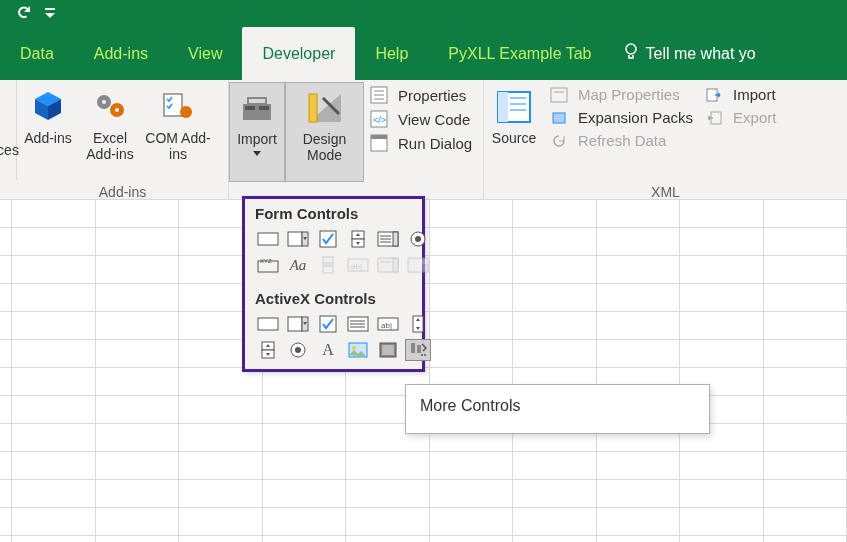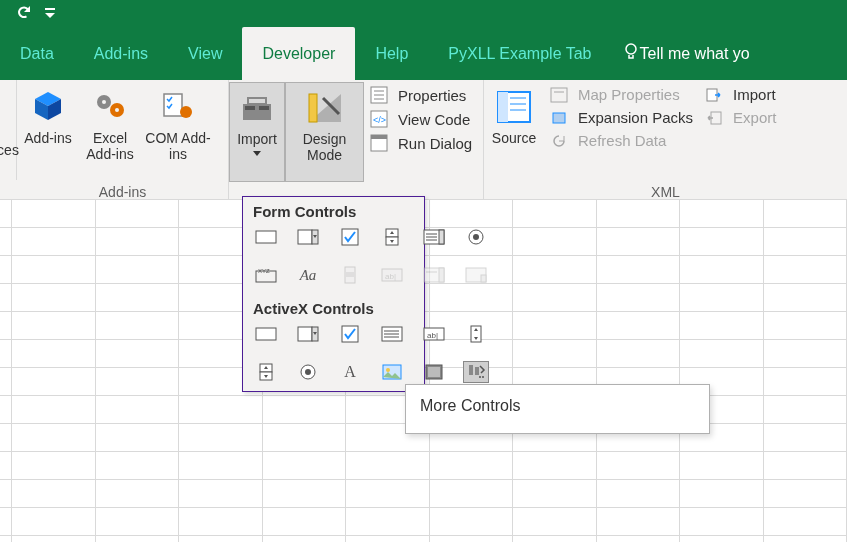--- a/index.html
+++ b/index.html
@@ -1,41 +1,41 @@
 <!DOCTYPE html>
 <html><head>
 <meta charset="utf-8">
 <style>
 * { margin:0; padding:0; box-sizing:border-box; font-family:"Segoe UI",sans-serif; }
 body { background:#fff; width:847px; height:542px; overflow:hidden; position:relative; }
 .title-bar { background:#0f7c42; height:27px; display:flex; align-items:center; padding:0 15px; gap:12px; }
 .title-bar svg { fill:#fff; }
 .tab-strip { background:#0f7c42; height:53px; display:flex; align-items:stretch; }
-.tab { display:flex; align-items:center; padding:0 20px; color:#5eead4; font-size:16px; cursor:pointer; white-space:nowrap; }
+.tab { display:flex; align-items:center; padding:0 20px; color:#bef264; font-size:16px; cursor:pointer; white-space:nowrap; }
 .tab.active { background:#f3f2f1; color:#0f7c42; border-radius:2px 2px 0 0; }
-.tellme { display:flex; align-items:center; padding:0 12px; color:#fff; font-size:16px; }
+.tellme { display:flex; align-items:center; gap:6px; padding:0 12px; color:#fff; font-size:16px; }
 .ribbon { background:#f3f2f1; height:120px; border-bottom:1px solid #d9d9d9; display:flex; align-items:stretch; position:relative; }
 .group { display:flex; flex-direction:column; border-right:1px solid #d9d9d9; padding-top:2px; }
 .group-body { flex:1; display:flex; align-items:flex-start; }
 .group-label { text-align:center; font-size:14px; color:#5f5f5f; padding:2px 0; }
 .big-btn { display:flex; flex-direction:column; align-items:center; justify-content:flex-start; width:62px; height:100px; padding-top:4px; gap:2px; cursor:pointer; }
 .big-btn.active { background:#d9d9d9; border:1px solid #b0b0b0; }
 .big-btn .icon-box { height:42px; display:flex; align-items:center; justify-content:center; }
 .big-btn .lbl { font-size:14px; color:#333; text-align:center; line-height:1.15; }
 .dropdown-arrow { border-top:5px solid #333; border-left:4px solid transparent; border-right:4px solid transparent; margin-top:2px; }
 .small-list { display:flex; flex-direction:column; padding:4px 6px; gap:6px; }
 .small-item { display:flex; align-items:center; gap:10px; font-size:15px; color:#333; cursor:pointer; }
 .small-item.disabled { color:#a6a6a6; cursor:default; }
 .sheet { position:relative; }
 .sheet-row { display:flex; height:28px; }
 .sheet-cell { width:96px; border-right:1px solid #d9d9d9; border-bottom:1px solid #d9d9d9; }
 .sheet-cell.first { width:14px; }
-.popup { position:absolute; left:242px; top:196px; width:183px; background:#f3f2f1; border:1px solid #4c1d95; box-shadow:2px 2px 4px rgba(0,0,0,.15); }
+.popup { position:absolute; left:242px; top:196px; width:183px; background:#f3f2f1; border:3px solid #4c1d95; box-shadow:2px 2px 4px rgba(0,0,0,.15); }
 .popup-hdr { font-weight:600; font-size:15px; color:#333; padding:6px 10px; }
-.ctrl-grid { display:grid; grid-template-columns:repeat(6,26px); gap:16px; padding:0 10px 8px 10px; }
+.ctrl-grid { display:grid; grid-template-columns:repeat(6,26px); gap:4px; padding:0 10px 8px 10px; }
 .ctrl-item { width:26px; height:22px; display:flex; align-items:center; justify-content:center; cursor:pointer; }
 .ctrl-item.disabled { opacity:.5; cursor:default; }
 .ctrl-item.hover { background:#d0d0d0; border:1px solid #888; }
 .tooltip { position:absolute; left:405px; top:384px; width:305px; background:#fff; border:1px solid #b0b0b0; padding:12px 14px; box-shadow:2px 3px 6px rgba(0,0,0,.15); }
 .tooltip-title { font-size:16px; font-weight:400; color:#333; margin-bottom:6px; }
 .tooltip-body { font-size:15px; color:#444; line-height:1.35; }
 .partial-left { width:17px; display:flex; align-items:center; justify-content:center; font-size:14px; color:#333; border-right:1px solid #d9d9d9; }
 </style>
 </head>
 <body>

